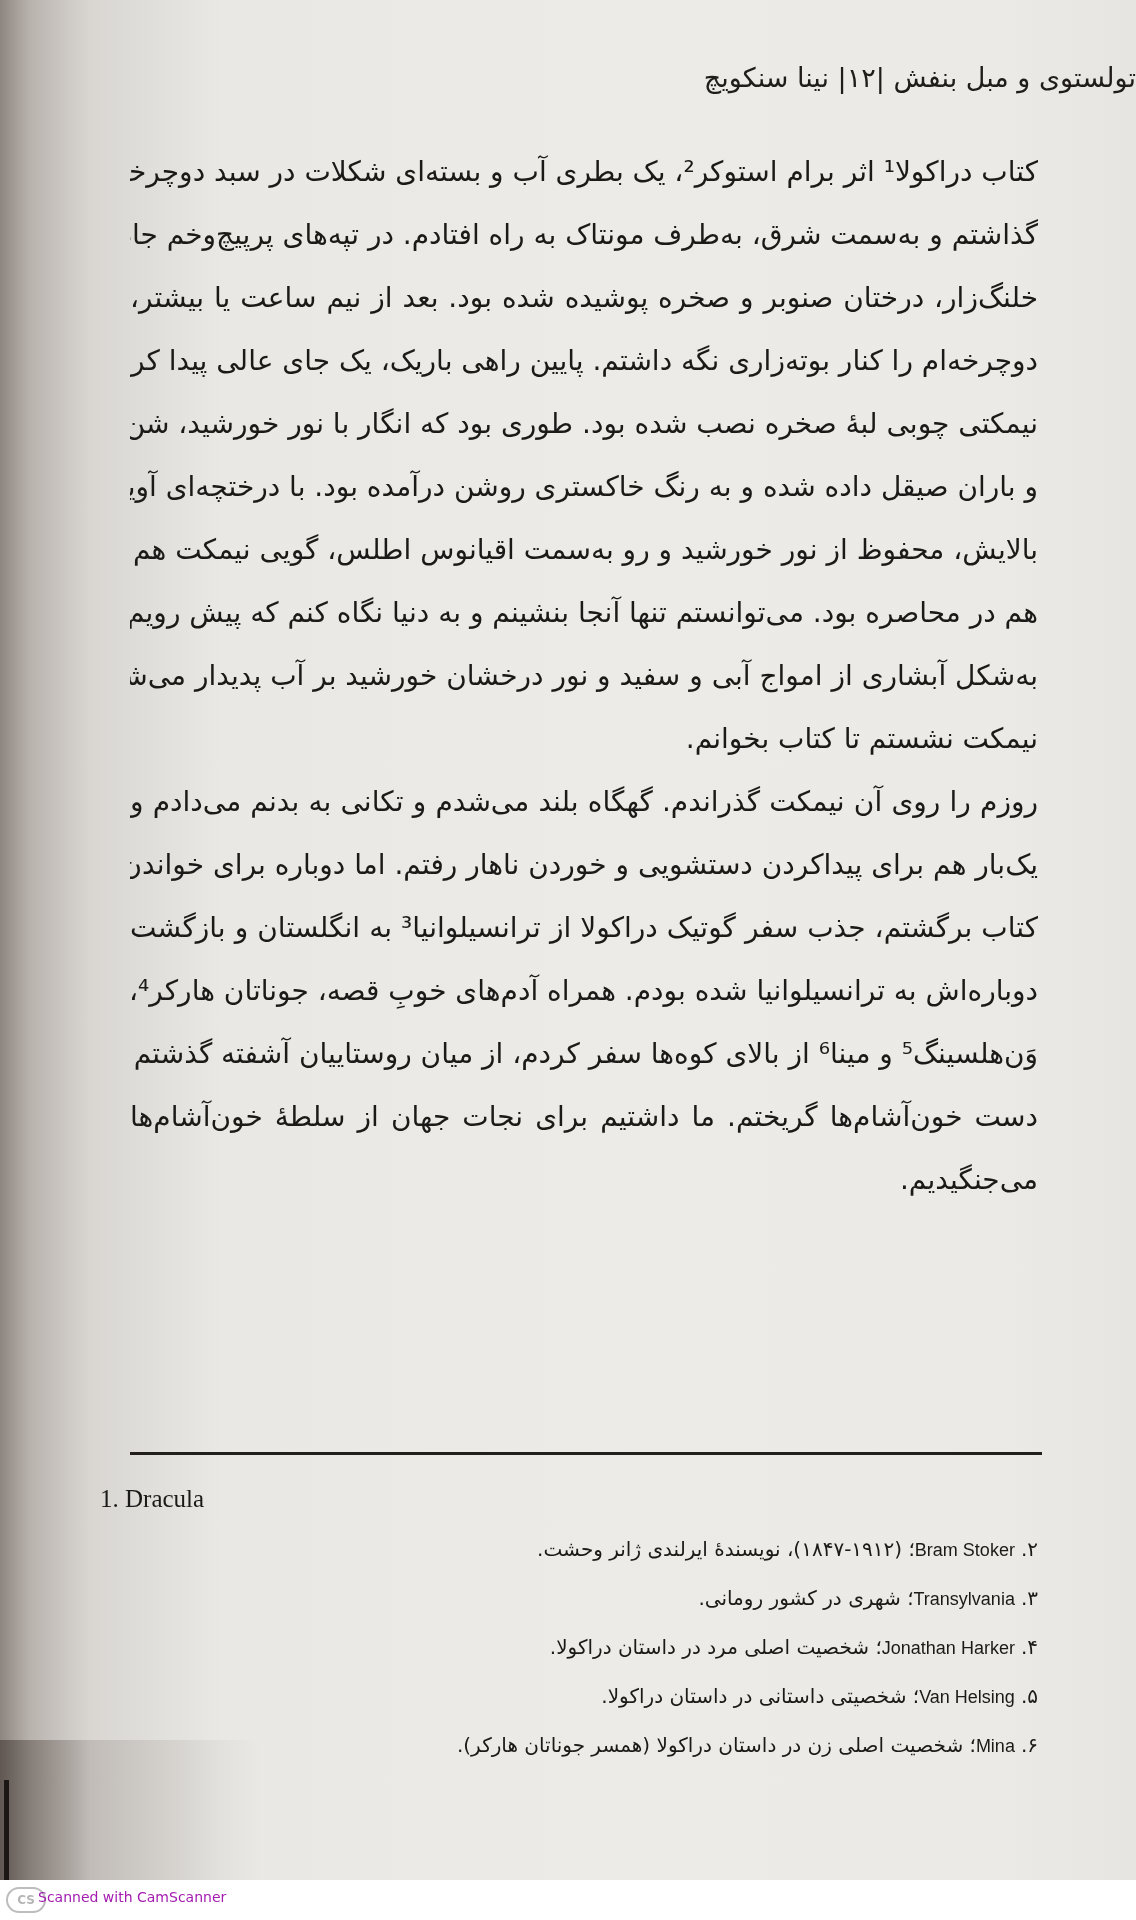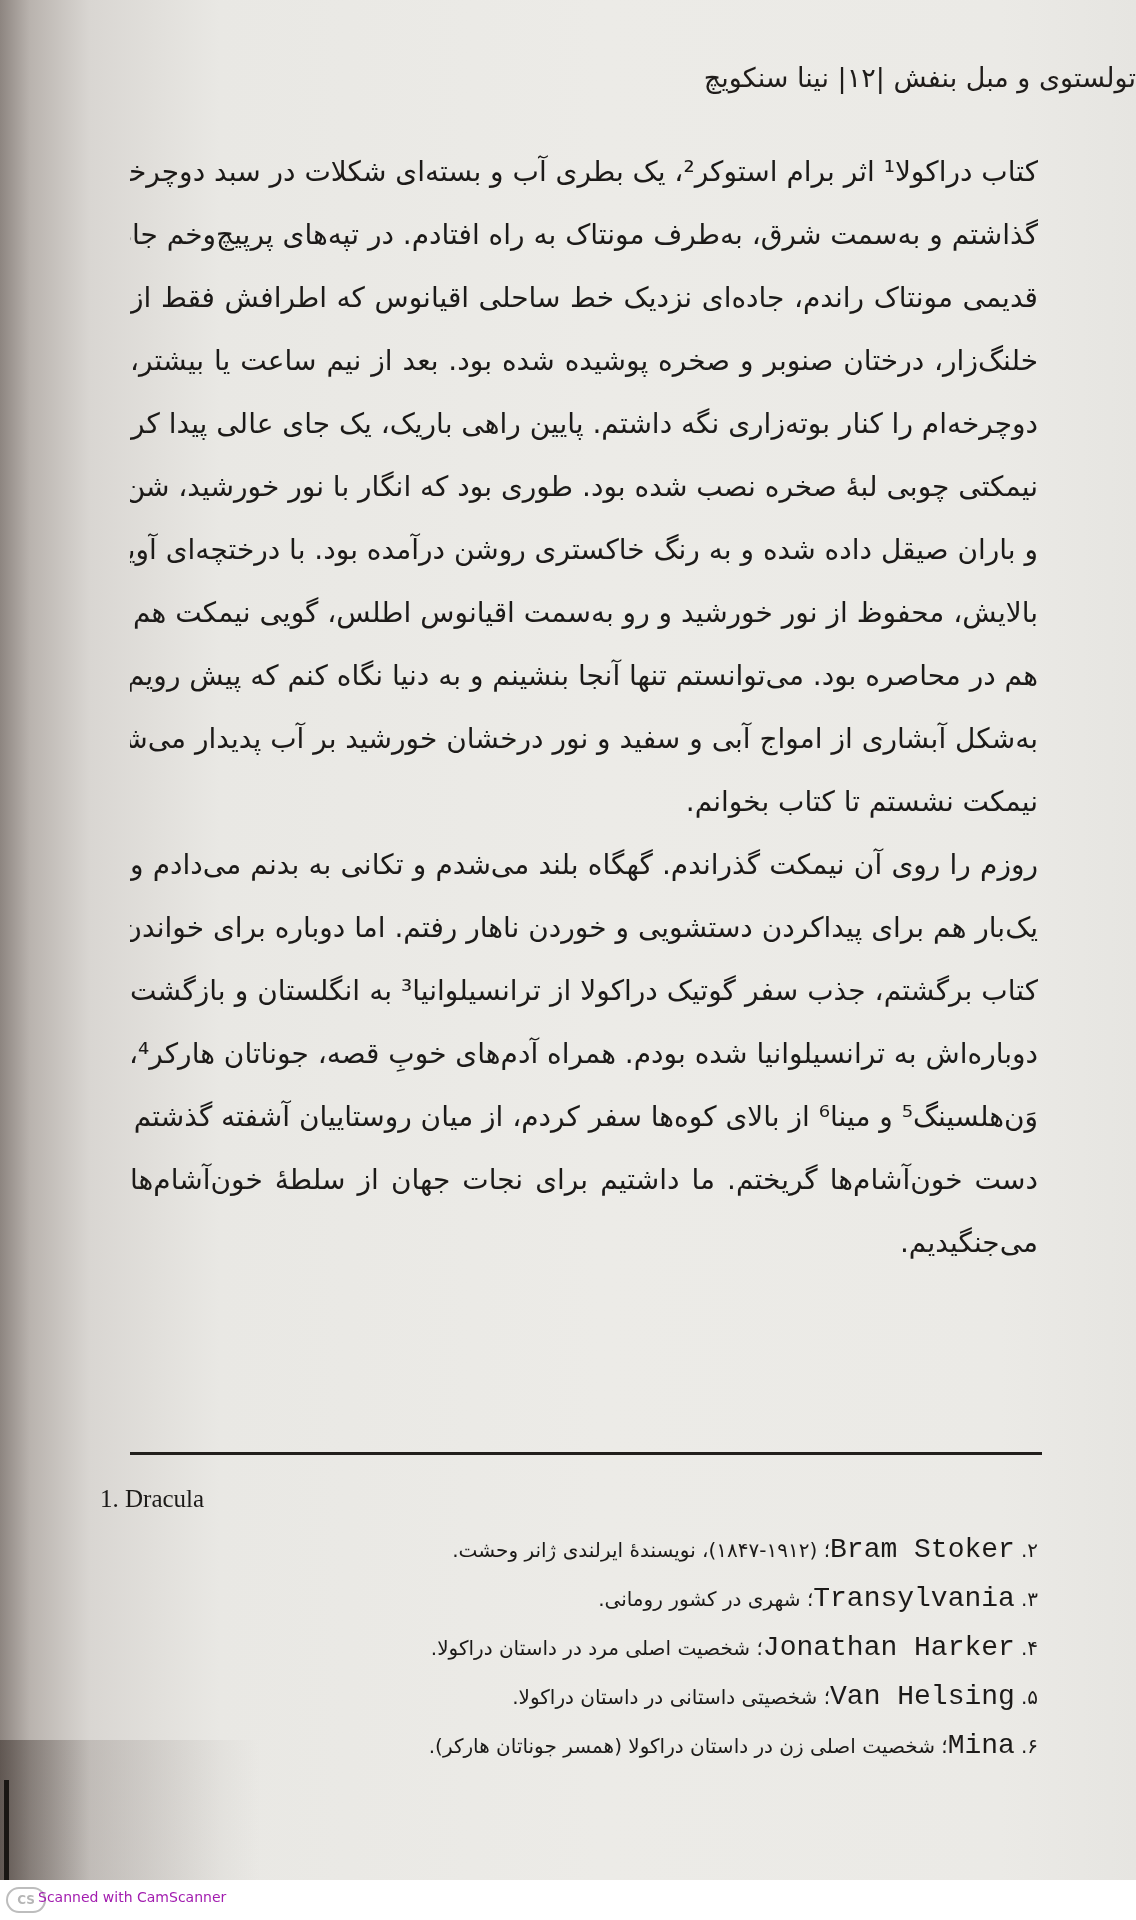--- a/index.html
+++ b/index.html
@@ -42,21 +42,21 @@
     font-family: "Liberation Serif", serif; font-size: 25px; color: #1c1a18;
   }
   .footnotes {
     position: absolute; left: 130px; width: 908px; top: 1525px; direction: rtl;
     font-family: "DejaVu Sans", sans-serif; font-size: 20px; color: #1c1a18;
   }
   .fn {
     height: 49px; line-height: 49px; white-space: nowrap;
   }
   .fn .num { margin-left: 6px; }
-  .fn .latin { font-family: Liberation Mono, monospace; font-size: 28px; unicode-bidi: isolate; direction: ltr; }
+  .fn .latin { font-family: Liberation Sans, sans-serif; font-size: 18px; unicode-bidi: isolate; direction: ltr; }
   .cs-bar {
     position: absolute; left: 0; top: 1880px; width: 1136px; height: 40px; background: #ffffff;
   }
   .cs-logo {
     position: absolute; left: 6px; top: 7px; width: 40px; height: 26px;
     border: 2px solid #bdbdbd; border-radius: 13px; box-sizing: border-box;
     font-family: "DejaVu Sans", sans-serif; font-weight: bold; font-size: 12px; color: #b5b5b5;
     display: flex; align-items: center; justify-content: center;
   }
   .cs-text {
@@ -69,21 +69,20 @@
 
 <div class="page">
   <div class="page-shadow-bottom"></div>
   <div class="spine-line"></div>
 
   <div class="running-head">تولستوی و مبل بنفش |۱۲| نینا سنکویچ</div>
 
   <div class="body-text">
     <div class="line">کتاب دراکولا¹ اثر برام استوکر²، یک بطری آب و بسته‌ای شکلات در سبد دوچرخه‌ام</div>
     <div class="line">گذاشتم و به‌سمت شرق، به‌طرف مونتاک به راه افتادم. در تپه‌های پرپیچ‌وخم جادهٔ</div>
-    <div class="line">قدیمی مونتاک راندم، جاده‌ای نزدیک خط ساحلی اقیانوس که اطرافش فقط از</div>
     <div class="line">خلنگ‌زار، درختان صنوبر و صخره پوشیده شده بود. بعد از نیم ساعت یا بیشتر،</div>
     <div class="line">دوچرخه‌ام را کنار بوته‌زاری نگه داشتم. پایین راهی باریک، یک جای عالی پیدا کردم.</div>
     <div class="line">نیمکتی چوبی لبهٔ صخره نصب شده بود. طوری بود که انگار با نور خورشید، شن، باد</div>
     <div class="line">و باران صیقل داده شده و به رنگ خاکستری روشن درآمده بود. با درختچه‌ای آویزان بر</div>
     <div class="line">بالایش، محفوظ از نور خورشید و رو به‌سمت اقیانوس اطلس، گویی نیمکت هم تنها و</div>
     <div class="line">هم در محاصره بود. می‌توانستم تنها آنجا بنشینم و به دنیا نگاه کنم که پیش رویم</div>
     <div class="line">به‌شکل آبشاری از امواج آبی و سفید و نور درخشان خورشید بر آب پدیدار می‌شد.</div>
     <div class="line last">نیمکت نشستم تا کتاب بخوانم.</div>
     <div class="line">روزم را روی آن نیمکت گذراندم. گهگاه بلند می‌شدم و تکانی به بدنم می‌دادم و</div>
     <div class="line">یک‌بار هم برای پیداکردن دستشویی و خوردن ناهار رفتم. اما دوباره برای خواندن</div>

